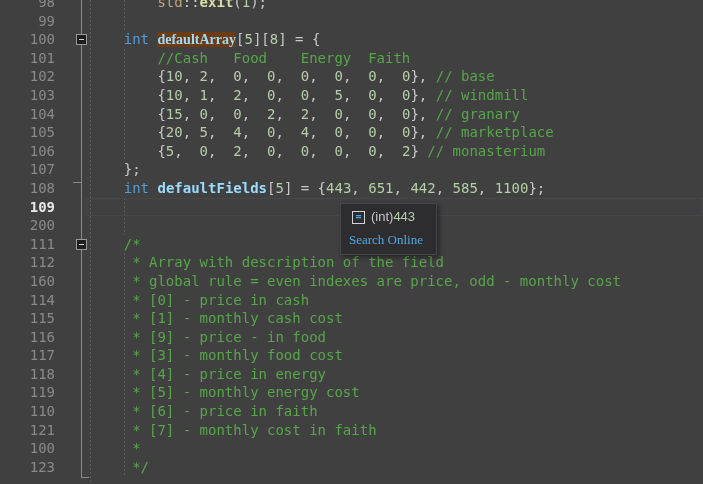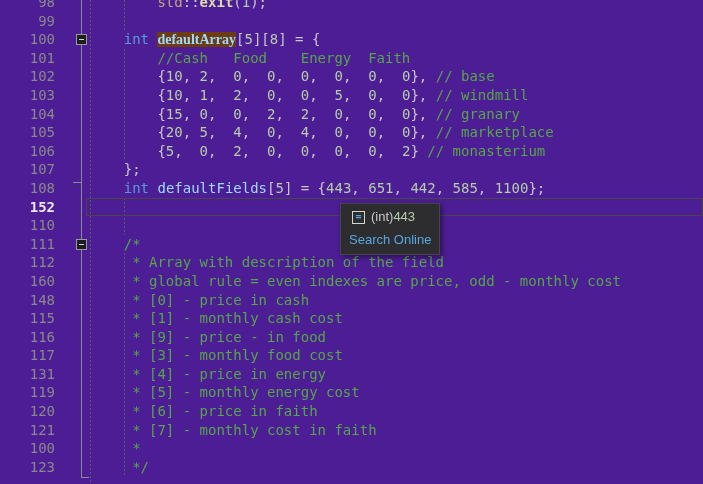--- a/index.html
+++ b/index.html
@@ -1,18 +1,18 @@
 <!DOCTYPE html>
 <html><head>
 <meta charset="utf-8">
 <style>
   html,body{margin:0;padding:0;background:#1e1e1e;}
   .editor{
     position:relative;width:703px;height:484px;overflow:hidden;
-    background:#4c1d95;
+    background:#404040;
     font-family:"DejaVu Sans Mono",monospace;
     font-size:14px;line-height:18.6px;
   }
   
   .vline{position:absolute;left:81px;top:0;height:478px;width:1px;background:#8a8a8a;}
   .tick{position:absolute;height:1px;background:#8a8a8a;}
   .tick1{left:73px;top:182px;width:8px;}
   .tick2{left:81px;top:477px;width:8px;}
   
   .guide{position:absolute;width:1px;
@@ -25,21 +25,21 @@
   
   .curline{position:absolute;left:86px;top:197.6px;width:617px;height:18.6px;
     border:1px solid #47474b;box-sizing:border-box;background:transparent;}
   
   .rows{position:absolute;top:-7px;left:0;width:100%;}
   .row{height:18.6px;white-space:pre;}
   .ln{display:inline-block;width:55px;text-align:right;color:#8a8a8a;}
   .row.active .ln{color:#e8e8e8;font-weight:bold;}
   .code{margin-left:35px;}
   .kw{color:#569cd6;}
-  .id{color:#9cdcfe;font-weight:normal;}
+  .id{color:#9cdcfe;font-weight:bold;}
   .fn{color:#dcdcaa;font-weight:bold;}
   .num{color:#b5cea8;}
   .com{color:#57a64a;}
   .pun{color:#c8c8c8;}
   .ns{color:#bfa87e;}
   .hl{color:#9cdcfe;font-weight:bold;background:#6d3b14;font-family:Liberation Serif, serif;}
   
   .fold{position:absolute;left:76px;width:11px;height:11px;box-sizing:border-box;
     border:1px solid #9a9a9a;background:#1e1e1e;cursor:pointer;}
   .fold::after{content:"";position:absolute;left:2px;right:2px;top:4px;height:1px;background:#d2d2d2;}
@@ -47,21 +47,21 @@
   .tooltip{position:absolute;left:340px;top:203px;min-width:97px;box-sizing:border-box;
     background:#2d2d30;border:1px solid #45454a;box-shadow:2px 2px 5px rgba(0,0,0,.45);
     font-family:"Liberation Sans",sans-serif;font-size:13px;color:#c8c8c8;
     padding:4px 8px 5px 8px;white-space:nowrap;z-index:10;}
   .tip-row1{display:flex;align-items:center;padding-left:3px;margin-bottom:4px;}
   .tip-icon{display:inline-block;width:13px;height:13px;box-sizing:border-box;
     border:1px solid #d4d4d4;color:#4ea3dd;font-family:"DejaVu Sans Mono",monospace;
     font-size:10px;font-weight:bold;line-height:10px;text-align:center;margin-right:6px;cursor:pointer;}
   .tip-type{color:#c8c8c8;}
   .tip-val{color:#b5cea8;}
-  .tip-link{color:#55a7e0;cursor:pointer;}
+  .tip-link{color:#55a7e0;cursor:pointer;font-family:Liberation Serif, serif;}
 </style>
 </head>
 <body>
 
 <div class="editor">
   <div class="vline"></div>
   <div class="tick tick1"></div>
   <div class="tick tick2"></div>
   <div class="guide g0"></div>
   <div class="guide g4a"></div>
@@ -74,32 +74,32 @@
       <div class="row"><span class="ln">99</span><span class="code"></span></div>
       <div class="row"><span class="ln">100</span><span class="code"><span class="pun">    </span><span class="kw">int</span><span class="pun"> </span><span class="hl">defaultArray</span><span class="pun">[</span><span class="num">5</span><span class="pun">][</span><span class="num">8</span><span class="pun">] = {</span></span></div>
       <div class="row"><span class="ln">101</span><span class="code"><span class="com">        //Cash   Food    Energy  Faith</span></span></div>
       <div class="row"><span class="ln">102</span><span class="code"><span class="pun">        {</span><span class="num">10</span><span class="pun">, </span><span class="num">2</span><span class="pun">,  </span><span class="num">0</span><span class="pun">,  </span><span class="num">0</span><span class="pun">,  </span><span class="num">0</span><span class="pun">,  </span><span class="num">0</span><span class="pun">,  </span><span class="num">0</span><span class="pun">,  </span><span class="num">0</span><span class="pun">}, </span><span class="com">// base</span></span></div>
       <div class="row"><span class="ln">103</span><span class="code"><span class="pun">        {</span><span class="num">10</span><span class="pun">, </span><span class="num">1</span><span class="pun">,  </span><span class="num">2</span><span class="pun">,  </span><span class="num">0</span><span class="pun">,  </span><span class="num">0</span><span class="pun">,  </span><span class="num">5</span><span class="pun">,  </span><span class="num">0</span><span class="pun">,  </span><span class="num">0</span><span class="pun">}, </span><span class="com">// windmill</span></span></div>
       <div class="row"><span class="ln">104</span><span class="code"><span class="pun">        {</span><span class="num">15</span><span class="pun">, </span><span class="num">0</span><span class="pun">,  </span><span class="num">0</span><span class="pun">,  </span><span class="num">2</span><span class="pun">,  </span><span class="num">2</span><span class="pun">,  </span><span class="num">0</span><span class="pun">,  </span><span class="num">0</span><span class="pun">,  </span><span class="num">0</span><span class="pun">}, </span><span class="com">// granary</span></span></div>
       <div class="row"><span class="ln">105</span><span class="code"><span class="pun">        {</span><span class="num">20</span><span class="pun">, </span><span class="num">5</span><span class="pun">,  </span><span class="num">4</span><span class="pun">,  </span><span class="num">0</span><span class="pun">,  </span><span class="num">4</span><span class="pun">,  </span><span class="num">0</span><span class="pun">,  </span><span class="num">0</span><span class="pun">,  </span><span class="num">0</span><span class="pun">}, </span><span class="com">// marketplace</span></span></div>
       <div class="row"><span class="ln">106</span><span class="code"><span class="pun">        {</span><span class="num">5</span><span class="pun">,  </span><span class="num">0</span><span class="pun">,  </span><span class="num">2</span><span class="pun">,  </span><span class="num">0</span><span class="pun">,  </span><span class="num">0</span><span class="pun">,  </span><span class="num">0</span><span class="pun">,  </span><span class="num">0</span><span class="pun">,  </span><span class="num">2</span><span class="pun">} </span><span class="com">// monasterium</span></span></div>
       <div class="row"><span class="ln">107</span><span class="code"><span class="pun">    };</span></span></div>
       <div class="row"><span class="ln">108</span><span class="code"><span class="pun">    </span><span class="kw">int</span><span class="pun"> </span><span class="id">defaultFields</span><span class="pun">[</span><span class="num">5</span><span class="pun">] = {</span><span class="num">443</span><span class="pun">, </span><span class="num">651</span><span class="pun">, </span><span class="num">442</span><span class="pun">, </span><span class="num">585</span><span class="pun">, </span><span class="num">1100</span><span class="pun">};</span></span></div>
-      <div class="row active"><span class="ln">152</span><span class="code"></span></div>
-      <div class="row"><span class="ln">110</span><span class="code"></span></div>
+      <div class="row active"><span class="ln">109</span><span class="code"></span></div>
+      <div class="row"><span class="ln">200</span><span class="code"></span></div>
       <div class="row"><span class="ln">111</span><span class="code"><span class="com">    /*</span></span></div>
       <div class="row"><span class="ln">112</span><span class="code"><span class="com">     * Array with description of the field</span></span></div>
       <div class="row"><span class="ln">160</span><span class="code"><span class="com">     * global rule = even indexes are price, odd - monthly cost</span></span></div>
-      <div class="row"><span class="ln">148</span><span class="code"><span class="com">     * [0] - price in cash</span></span></div>
+      <div class="row"><span class="ln">114</span><span class="code"><span class="com">     * [0] - price in cash</span></span></div>
       <div class="row"><span class="ln">115</span><span class="code"><span class="com">     * [1] - monthly cash cost</span></span></div>
       <div class="row"><span class="ln">116</span><span class="code"><span class="com">     * [9] - price - in food</span></span></div>
       <div class="row"><span class="ln">117</span><span class="code"><span class="com">     * [3] - monthly food cost</span></span></div>
-      <div class="row"><span class="ln">131</span><span class="code"><span class="com">     * [4] - price in energy</span></span></div>
+      <div class="row"><span class="ln">118</span><span class="code"><span class="com">     * [4] - price in energy</span></span></div>
       <div class="row"><span class="ln">119</span><span class="code"><span class="com">     * [5] - monthly energy cost</span></span></div>
-      <div class="row"><span class="ln">120</span><span class="code"><span class="com">     * [6] - price in faith</span></span></div>
+      <div class="row"><span class="ln">110</span><span class="code"><span class="com">     * [6] - price in faith</span></span></div>
       <div class="row"><span class="ln">121</span><span class="code"><span class="com">     * [7] - monthly cost in faith</span></span></div>
       <div class="row"><span class="ln">100</span><span class="code"><span class="com">     *</span></span></div>
       <div class="row"><span class="ln">123</span><span class="code"><span class="com">     */</span></span></div>
     </div>
   <div id="folds">
       <div class="fold" style="top: 34px;"></div>
       <div class="fold" style="top: 238.6px;"></div>
     </div>
   <div class="tooltip">
     <div class="tip-row1">

